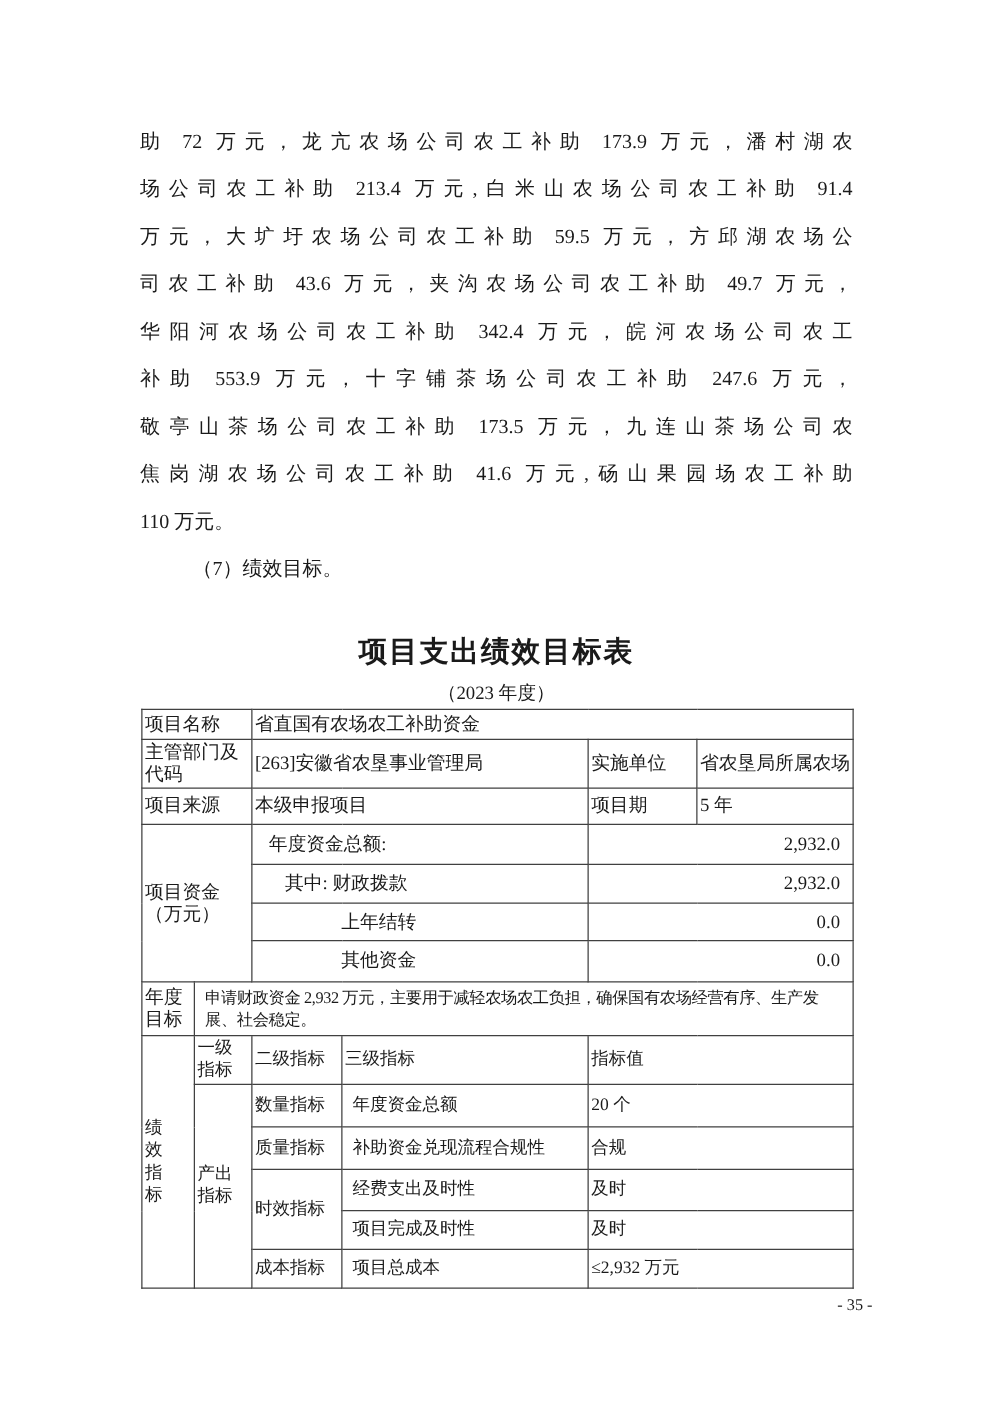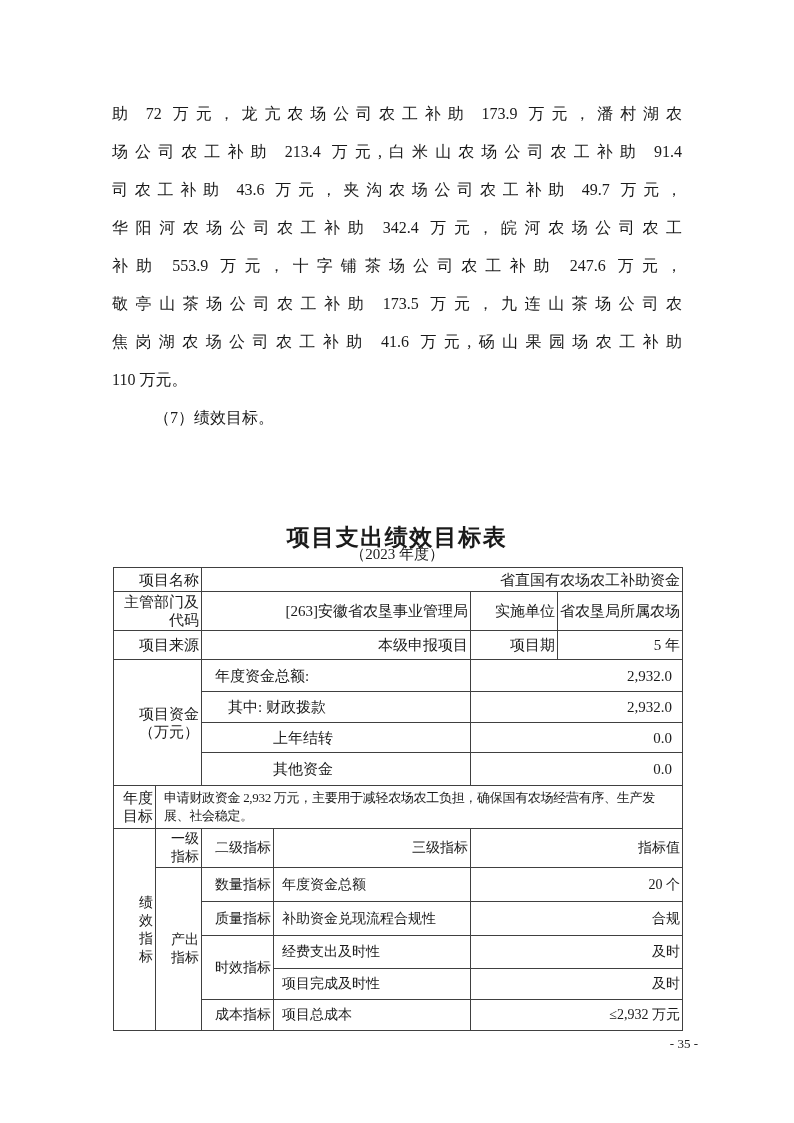--- a/index.html
+++ b/index.html
@@ -6,30 +6,30 @@
   .page {
     position:relative; width:794px; height:1123px; background:#ffffff;
     font-family:"Liberation Serif","DejaVu Serif",serif; color:#1a1a1a;
     overflow:hidden;
   }
   .body-text { position:absolute; left:112px; top:95px; width:570px; }
   .bl { font-size:16px; line-height:38px; text-align:justify; }
   .jl { text-align-last:justify; }
   .ind { text-indent:42px; }
   .tbl-title {
-    position:absolute; top:522px; left:0; width:794px; text-align:center;
+    position:absolute; top:506px; left:0; width:794px; text-align:center;
     font-size:23px; font-weight:700; letter-spacing:1.5px;
   }
   .tbl-sub { position:absolute; top:545px; left:0; width:794px; text-align:center; font-size:15px; }
   table.perf {
     position:absolute; top:567px; left:113px; width:569px;
     border-collapse:collapse; table-layout:fixed;
   }
   table.perf td {
-    border:1px solid #404040; text-align:right; vertical-align:middle;
+    border:1px solid #404040; text-align:left; vertical-align:middle;
     padding:1px 2px; line-height:18px; overflow:hidden;
   }
   tr.s1 td { font-size:15px; }
   tr.s2 td { font-size:14px; }
   .pre { white-space:pre-line; }
   .l { text-align:left !important; }
   .r { text-align:right !important; padding-right:10px !important; }
   .p13 { padding-left:13px !important; }
   .p26 { padding-left:26px !important; }
   .p71 { padding-left:71px !important; }
@@ -41,20 +41,21 @@
             text-align:right; font-size:13px; }
 </style>
 </head>
 <body>
 
 <div class="page">
 
   <div class="body-text">
     <div class="bl jl">助 72 万元，龙亢农场公司农工补助 173.9 万元，潘村湖农</div>
     <div class="bl jl">场公司农工补助 213.4 万元,白米山农场公司农工补助 91.4</div>
+    <div class="bl jl">万元，大圹圩农场公司农工补助 59.5 万元，方邱湖农场公</div>
     <div class="bl jl">司农工补助 43.6 万元，夹沟农场公司农工补助 49.7 万元，</div>
     <div class="bl jl">华阳河农场公司农工补助 342.4 万元，皖河农场公司农工</div>
     <div class="bl jl">补助 553.9 万元，十字铺茶场公司农工补助 247.6 万元，</div>
     <div class="bl jl">敬亭山茶场公司农工补助 173.5 万元，九连山茶场公司农</div>
     <div class="bl jl">焦岗湖农场公司农工补助 41.6 万元,砀山果园场农工补助</div>
     <div class="bl">110 万元。</div>
     <div class="bl ind">（7）绩效目标。</div>
   </div>
 
   <div class="tbl-title">项目支出绩效目标表</div>

